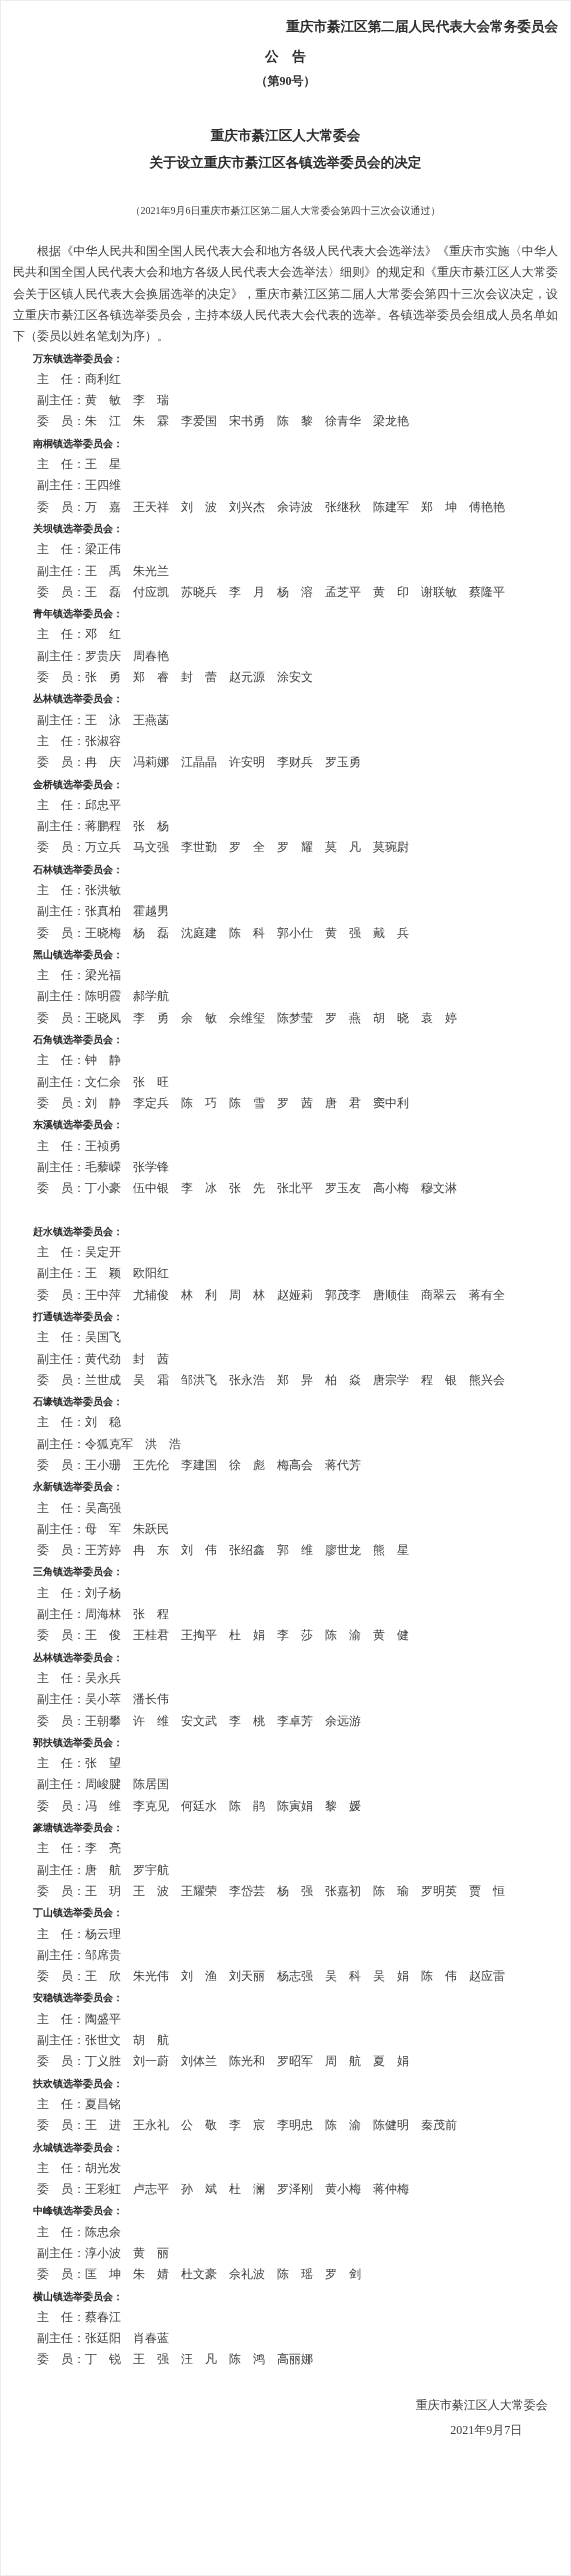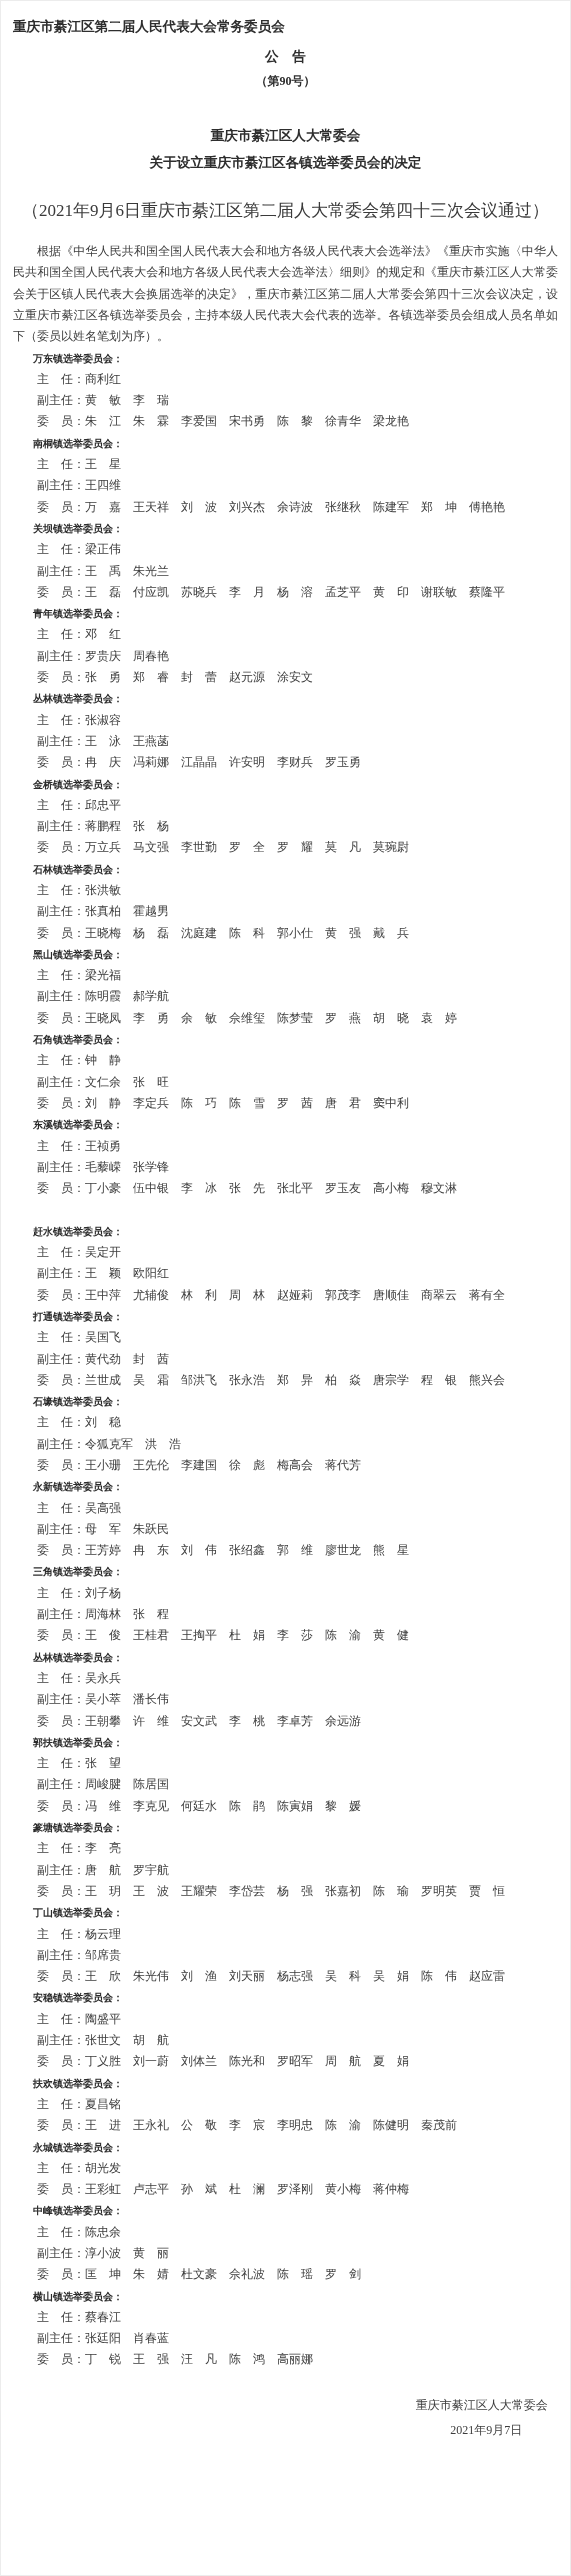--- a/index.html
+++ b/index.html
@@ -12,21 +12,21 @@
     background: #ffffff;
     border: 0.9px solid #ececec;
     font-family: "Liberation Serif", "DejaVu Serif", serif;
     font-size: 12px;
     color: #3d3d3d;
   }
   .doc-org-title {
     font-size: 13.6px;
     font-weight: bold;
     color: #2e2e2e;
-    text-align: left;
+    text-align: right;
     line-height: 22px;
     margin: 5.1px 0 6.8px 0;
   }
   .doc-type {
     font-size: 13.6px;
     font-weight: bold;
     color: #2e2e2e;
     text-align: center;
     line-height: 24px;
   }
@@ -40,21 +40,21 @@
   .decision-head { margin-top: 29px; }
   .dec-org, .dec-title {
     font-size: 13.6px;
     font-weight: bold;
     color: #2e2e2e;
     text-align: center;
     line-height: 27px;
   }
   .passage-note {
     margin-top: 24px;
-    font-size: 17px;
+    font-size: 10px;
     text-align: center;
     line-height: 22px;
     color: #3a3a3a;
   }
   .body-para {
     margin: 19px 0 0 0;
     text-indent: 2em;
     text-align: justify;
     line-height: 21.3px;
   }
@@ -109,22 +109,22 @@
       <p>委　员：万　嘉　王天祥　刘　波　刘兴杰　余诗波　张继秋　陈建军　郑　坤　傅艳艳</p>
       <h3>关坝镇选举委员会：</h3>
       <p>主　任：梁正伟</p>
       <p>副主任：王　禹　朱光兰</p>
       <p>委　员：王　磊　付应凯　苏晓兵　李　月　杨　溶　孟芝平　黄　印　谢联敏　蔡隆平</p>
       <h3>青年镇选举委员会：</h3>
       <p>主　任：邓　红</p>
       <p>副主任：罗贵庆　周春艳</p>
       <p>委　员：张　勇　郑　睿　封　蕾　赵元源　涂安文</p>
       <h3>丛林镇选举委员会：</h3>
+      <p>副主任：王　泳　王燕菡</p>
       <p>主　任：张淑容</p>
-      <p>副主任：王　泳　王燕菡</p>
       <p>委　员：冉　庆　冯莉娜　江晶晶　许安明　李财兵　罗玉勇</p>
       <h3>金桥镇选举委员会：</h3>
       <p>主　任：邱忠平</p>
       <p>副主任：蒋鹏程　张　杨</p>
       <p>委　员：万立兵　马文强　李世勤　罗　全　罗　耀　莫　凡　莫琬尉</p>
       <h3>石林镇选举委员会：</h3>
       <p>主　任：张洪敏</p>
       <p>副主任：张真柏　霍越男</p>
       <p>委　员：王晓梅　杨　磊　沈庭建　陈　科　郭小仕　黄　强　戴　兵</p>
       <h3>黑山镇选举委员会：</h3>

